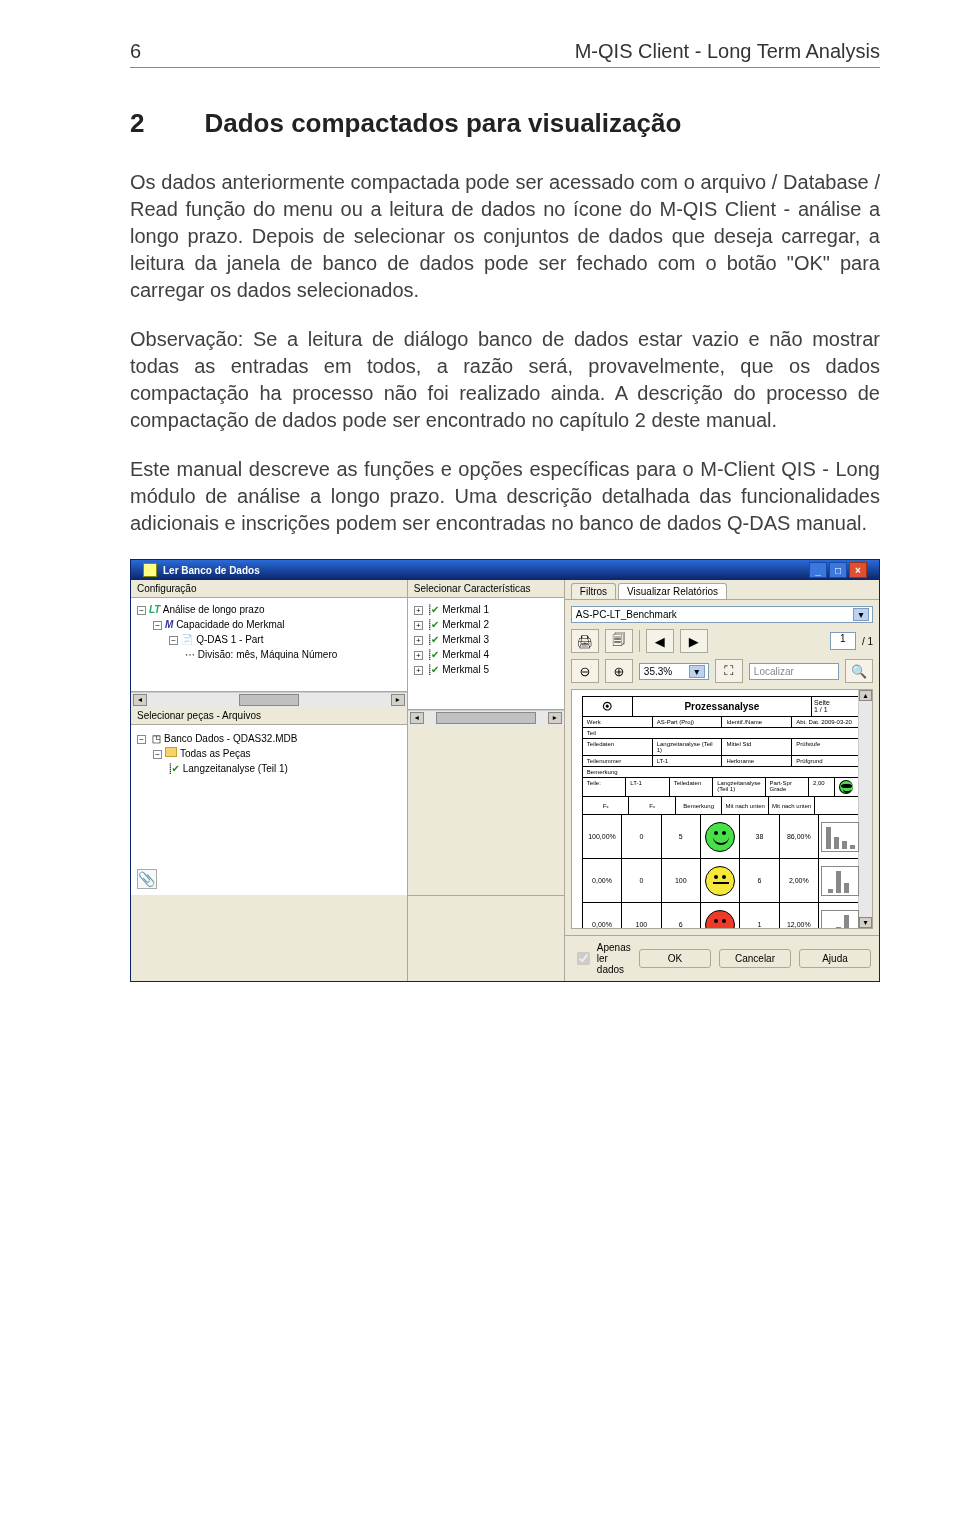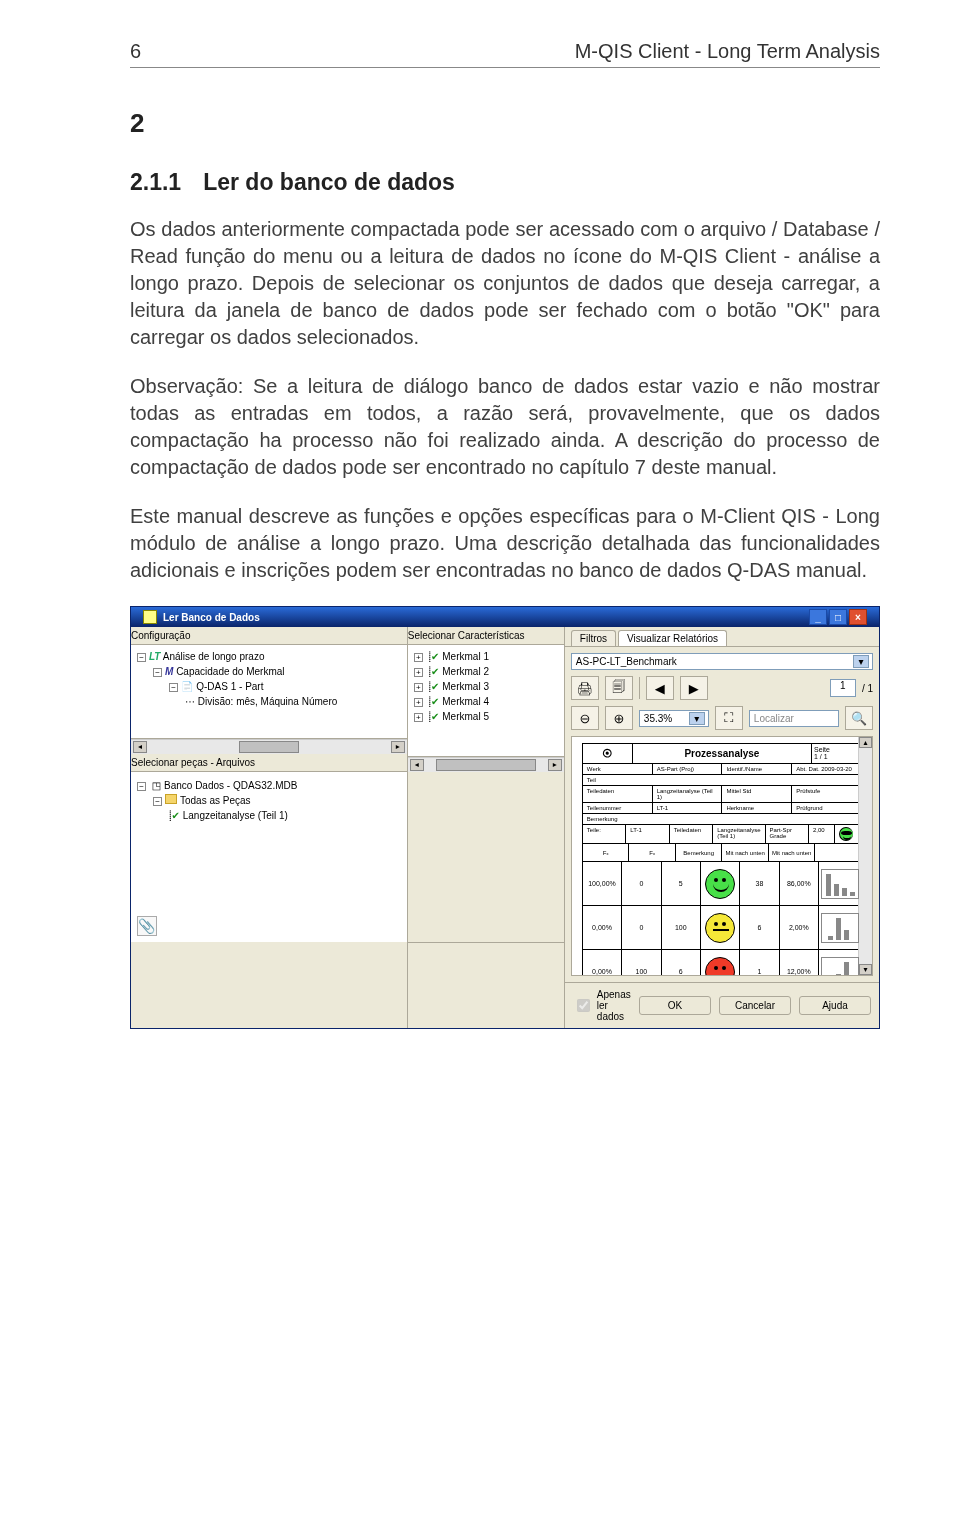--- a/index.html
+++ b/index.html
@@ -87,21 +87,21 @@
   }
   .win-btns .close { background: #e05030; border-color: #a03010; }
 
   .win-body { display: flex; }
   .win-left { width: 37%; border-right: 1px solid #aca899; }
   .win-mid { width: 21%; border-right: 1px solid #aca899; }
   .win-right { flex: 1; }
 
   .panel-label {
     background: #ece9d8;
-    padding: 3px 0;
+    padding: 3px 6px;
     border-bottom: 1px solid #aca899;
   }
   .tree-area {
     background: #fff;
     height: 94px;
     padding: 4px 6px;
     border-bottom: 1px solid #aca899;
     overflow: hidden;
   }
   .tree-row { white-space: nowrap; line-height: 15px; }
@@ -241,30 +241,27 @@
 <div class="page">
 
   <div class="page-header">
     <span>6</span>
     <span>M-QIS Client - Long Term Analysis</span>
   </div>
   <hr class="page-header-rule">
 
   <div class="h2-row">
     <span>2</span>
+    <span>Dados compactados para visualização</span>
   </div>
 
 
-  <div class="h4-row">
-    <span>2.1.1</span>
-    <span>Ler do banco de dados</span>
-  </div>
 
   <p class="body-text">Os dados anteriormente compactada pode ser acessado com o arquivo / Database / Read função do menu ou a leitura de dados no ícone do M-QIS Client - análise a longo prazo. Depois de selecionar os conjuntos de dados que deseja carregar, a leitura da janela de banco de dados pode ser fechado com o botão "OK" para carregar os dados selecionados.</p>
-  <p class="body-text">Observação: Se a leitura de diálogo banco de dados estar vazio e não mostrar todas as entradas em todos, a razão será, provavelmente, que os dados compactação ha processo não foi realizado ainda. A descrição do processo de compactação de dados pode ser encontrado no capítulo 7 deste manual.</p>
+  <p class="body-text">Observação: Se a leitura de diálogo banco de dados estar vazio e não mostrar todas as entradas em todos, a razão será, provavelmente, que os dados compactação ha processo não foi realizado ainda. A descrição do processo de compactação de dados pode ser encontrado no capítulo 2 deste manual.</p>
   <p class="body-text">Este manual descreve as funções e opções específicas para o M-Client QIS - Long módulo de análise a longo prazo. Uma descrição detalhada das funcionalidades adicionais e inscrições podem ser encontradas no banco de dados Q-DAS manual.</p>
 
   <div class="win">
 
     <div class="win-titlebar">
       <div class="win-titlebar-left">
         <span class="ico"></span>
         <span>Ler Banco de Dados</span>
       </div>
       <div class="win-btns">

